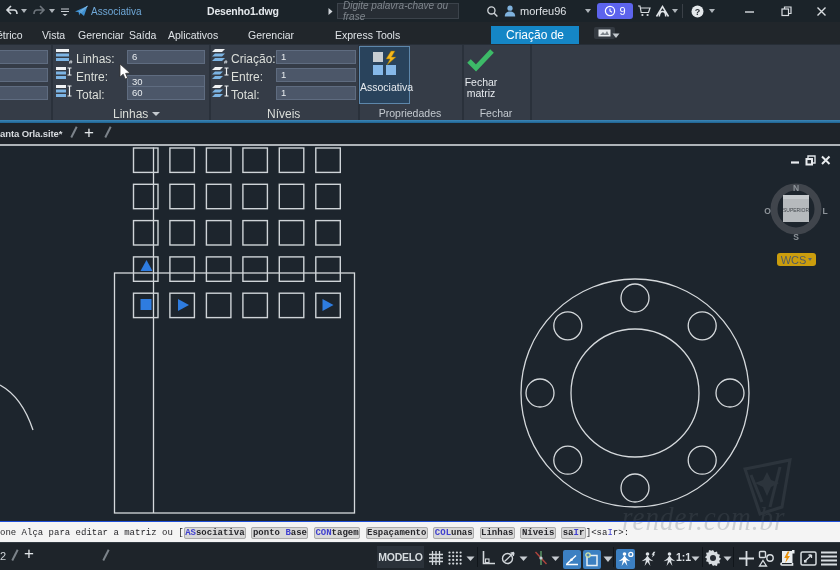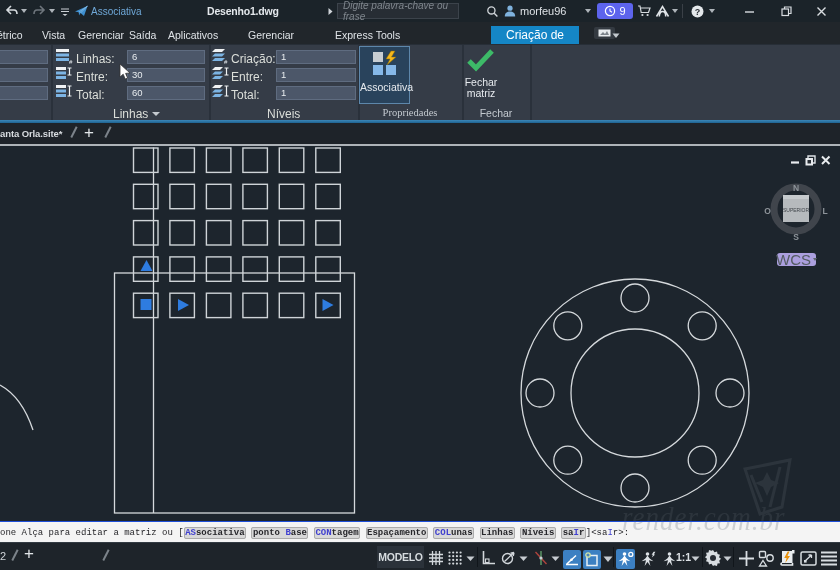--- a/index.html
+++ b/index.html
@@ -178,21 +178,21 @@
   <div class="rfield" style="left:127px; top:5px; width:78px;">6</div>
   <div class="abs" style="left:56px; top:22px;">
     <svg width="17" height="15" viewBox="0 0 17 15">
         <rect x="0" y="0" width="10" height="3" fill="#f0f2f4"></rect>
         <rect x="0" y="4.5" width="10" height="3" fill="#7cb4e4"></rect>
         <rect x="0" y="9" width="10" height="3" fill="#7cb4e4"></rect>
         <path d="M13.5 1 V8 M11.5 1 H15.5 M11.5 8 H15.5" stroke="#f0f2f4" stroke-width="1.2"></path>
       </svg>
   </div>
   <div class="rowlabel" style="left:76px; top:25px;">Entre:</div>
-  <div class="rfield" style="left:127px; top:23px; width:78px;">30</div>
+  <div class="rfield" style="left:127px; top:30px; width:78px;">30</div>
   <div class="abs" style="left:56px; top:40px;">
     <svg width="17" height="15" viewBox="0 0 17 15">
         <rect x="0" y="0" width="10" height="3" fill="#f0f2f4"></rect>
         <rect x="0" y="4.5" width="10" height="3" fill="#7cb4e4"></rect>
         <rect x="0" y="9" width="10" height="3" fill="#7cb4e4"></rect>
         <path d="M13.5 1 V11 M11.5 1 H15.5 M11.5 11 H15.5" stroke="#f0f2f4" stroke-width="1.2"></path>
       </svg>
   </div>
   <div class="rowlabel" style="left:76px; top:43px;">Total:</div>
   <div class="rfield" style="left:127px; top:41px; width:78px;">60</div>
@@ -234,21 +234,21 @@
 
   <div class="abs" style="left:359px; top:1px; width:51px; height:58px; background:#29435c; border:1px solid #5d87ab;">
     <svg class="abs" width="28" height="28" viewBox="0 0 28 28" style="left:11px; top:3px;">
       <rect x="2" y="2" width="10" height="10" fill="#c7cdd2"></rect>
       <rect x="2" y="15" width="10" height="10" fill="#85b8e8"></rect>
       <rect x="15" y="15" width="10" height="10" fill="#85b8e8"></rect>
       <path d="M20 1 L15 9 L19 9 L16 15 L25 7 L20.5 7 L24 1 Z" fill="#f5b81c" stroke="#8a6a00" stroke-width="0.5"></path>
     </svg>
     <div class="abs" style="left:0; top:34px; width:100%; text-align:center; color:#e6eaee; font-size:10.5px;">Associativa</div>
   </div>
-  <div class="rowlabel panlabel" style="left:358px; width:104px;font-family:Liberation Serif, serif;">Propriedades</div>
+  <div class="rowlabel panlabel" style="left:358px; width:104px;">Propriedades</div>
   <div class="sep" style="left:462px;"></div>
 
   <div class="abs" style="left:467px; top:4px;">
     <svg width="27" height="23" viewBox="0 0 27 23">
         <path d="M2 12 L9 19 L25 2" stroke="#3dba68" stroke-width="5" fill="none"></path>
       </svg>
   </div>
   <div class="abs" style="left:455px; top:32px; width:52px; text-align:center; color:#e6eaee; font-size:10.5px; line-height:11px;">Fechar<br>matriz</div>
   <div class="rowlabel panlabel" style="left:462px; width:68px;">Fechar</div>
   <div class="sep" style="left:530px;"></div>
@@ -340,21 +340,21 @@
     <circle cx="36" cy="30" r="22" fill="none" stroke="#40454c" stroke-width="7"></circle>
     <rect x="23" y="16" width="26" height="27" fill="#b6babd"></rect>
     <rect x="23" y="16" width="26" height="4" fill="#c6cacd"></rect>
     <text x="36" y="32.5" text-anchor="middle" font-size="5" fill="#41464b" font-family="Liberation Sans">SUPERIOR</text>
     <text x="36" y="12" text-anchor="middle" font-size="8.5" font-weight="bold" fill="#8e949a" font-family="Liberation Sans">N</text>
     <text x="36" y="61" text-anchor="middle" font-size="8.5" font-weight="bold" fill="#8e949a" font-family="Liberation Sans">S</text>
     <text x="7.6" y="34.5" text-anchor="middle" font-size="8.5" font-weight="bold" fill="#8e949a" font-family="Liberation Sans">O</text>
     <text x="65" y="34.5" text-anchor="middle" font-size="8.5" font-weight="bold" fill="#8e949a" font-family="Liberation Sans">L</text>
   </svg>
 </div>
-<div class="abs" style="left:777px; top:107px; width:39px; height:13px; background:#c4b5fd; border-radius:3px; color:#5e666c; font-size:15px; display:flex; align-items:center; justify-content:center; gap:2px; opacity:0.85;">WCS <span style="width:0;height:0;border-left:2.5px solid transparent;border-right:2.5px solid transparent;border-top:3.5px solid #6a7278;"></span></div>
+<div class="abs" style="left:777px; top:107px; width:39px; height:13px; background:#eab308; border-radius:3px; color:#5e666c; font-size:11px; display:flex; align-items:center; justify-content:center; gap:2px; opacity:0.85;">WCS <span style="width:0;height:0;border-left:2.5px solid transparent;border-right:2.5px solid transparent;border-top:3.5px solid #6a7278;"></span></div>
 
 <div class="abs" style="left:789px; top:8px; color:#c3c8cc;">
   <svg width="44" height="14" viewBox="0 0 44 14">
     <path d="M2 8.5 H10" stroke="#e8ebee" stroke-width="2.2"></path>
     <path d="M19 4 V2 H26 V9 H24" stroke="#dde1e5" stroke-width="1.4" fill="none"></path>
     <rect x="16.5" y="4" width="7.5" height="7.5" fill="#e8ebee"></rect>
     <rect x="18.5" y="6" width="3.5" height="3.5" fill="#262c33"></rect>
     <path d="M33 2.5 L40.5 10 M40.5 2.5 L33 10" stroke="#e8ebee" stroke-width="2"></path>
   </svg>
 </div>

